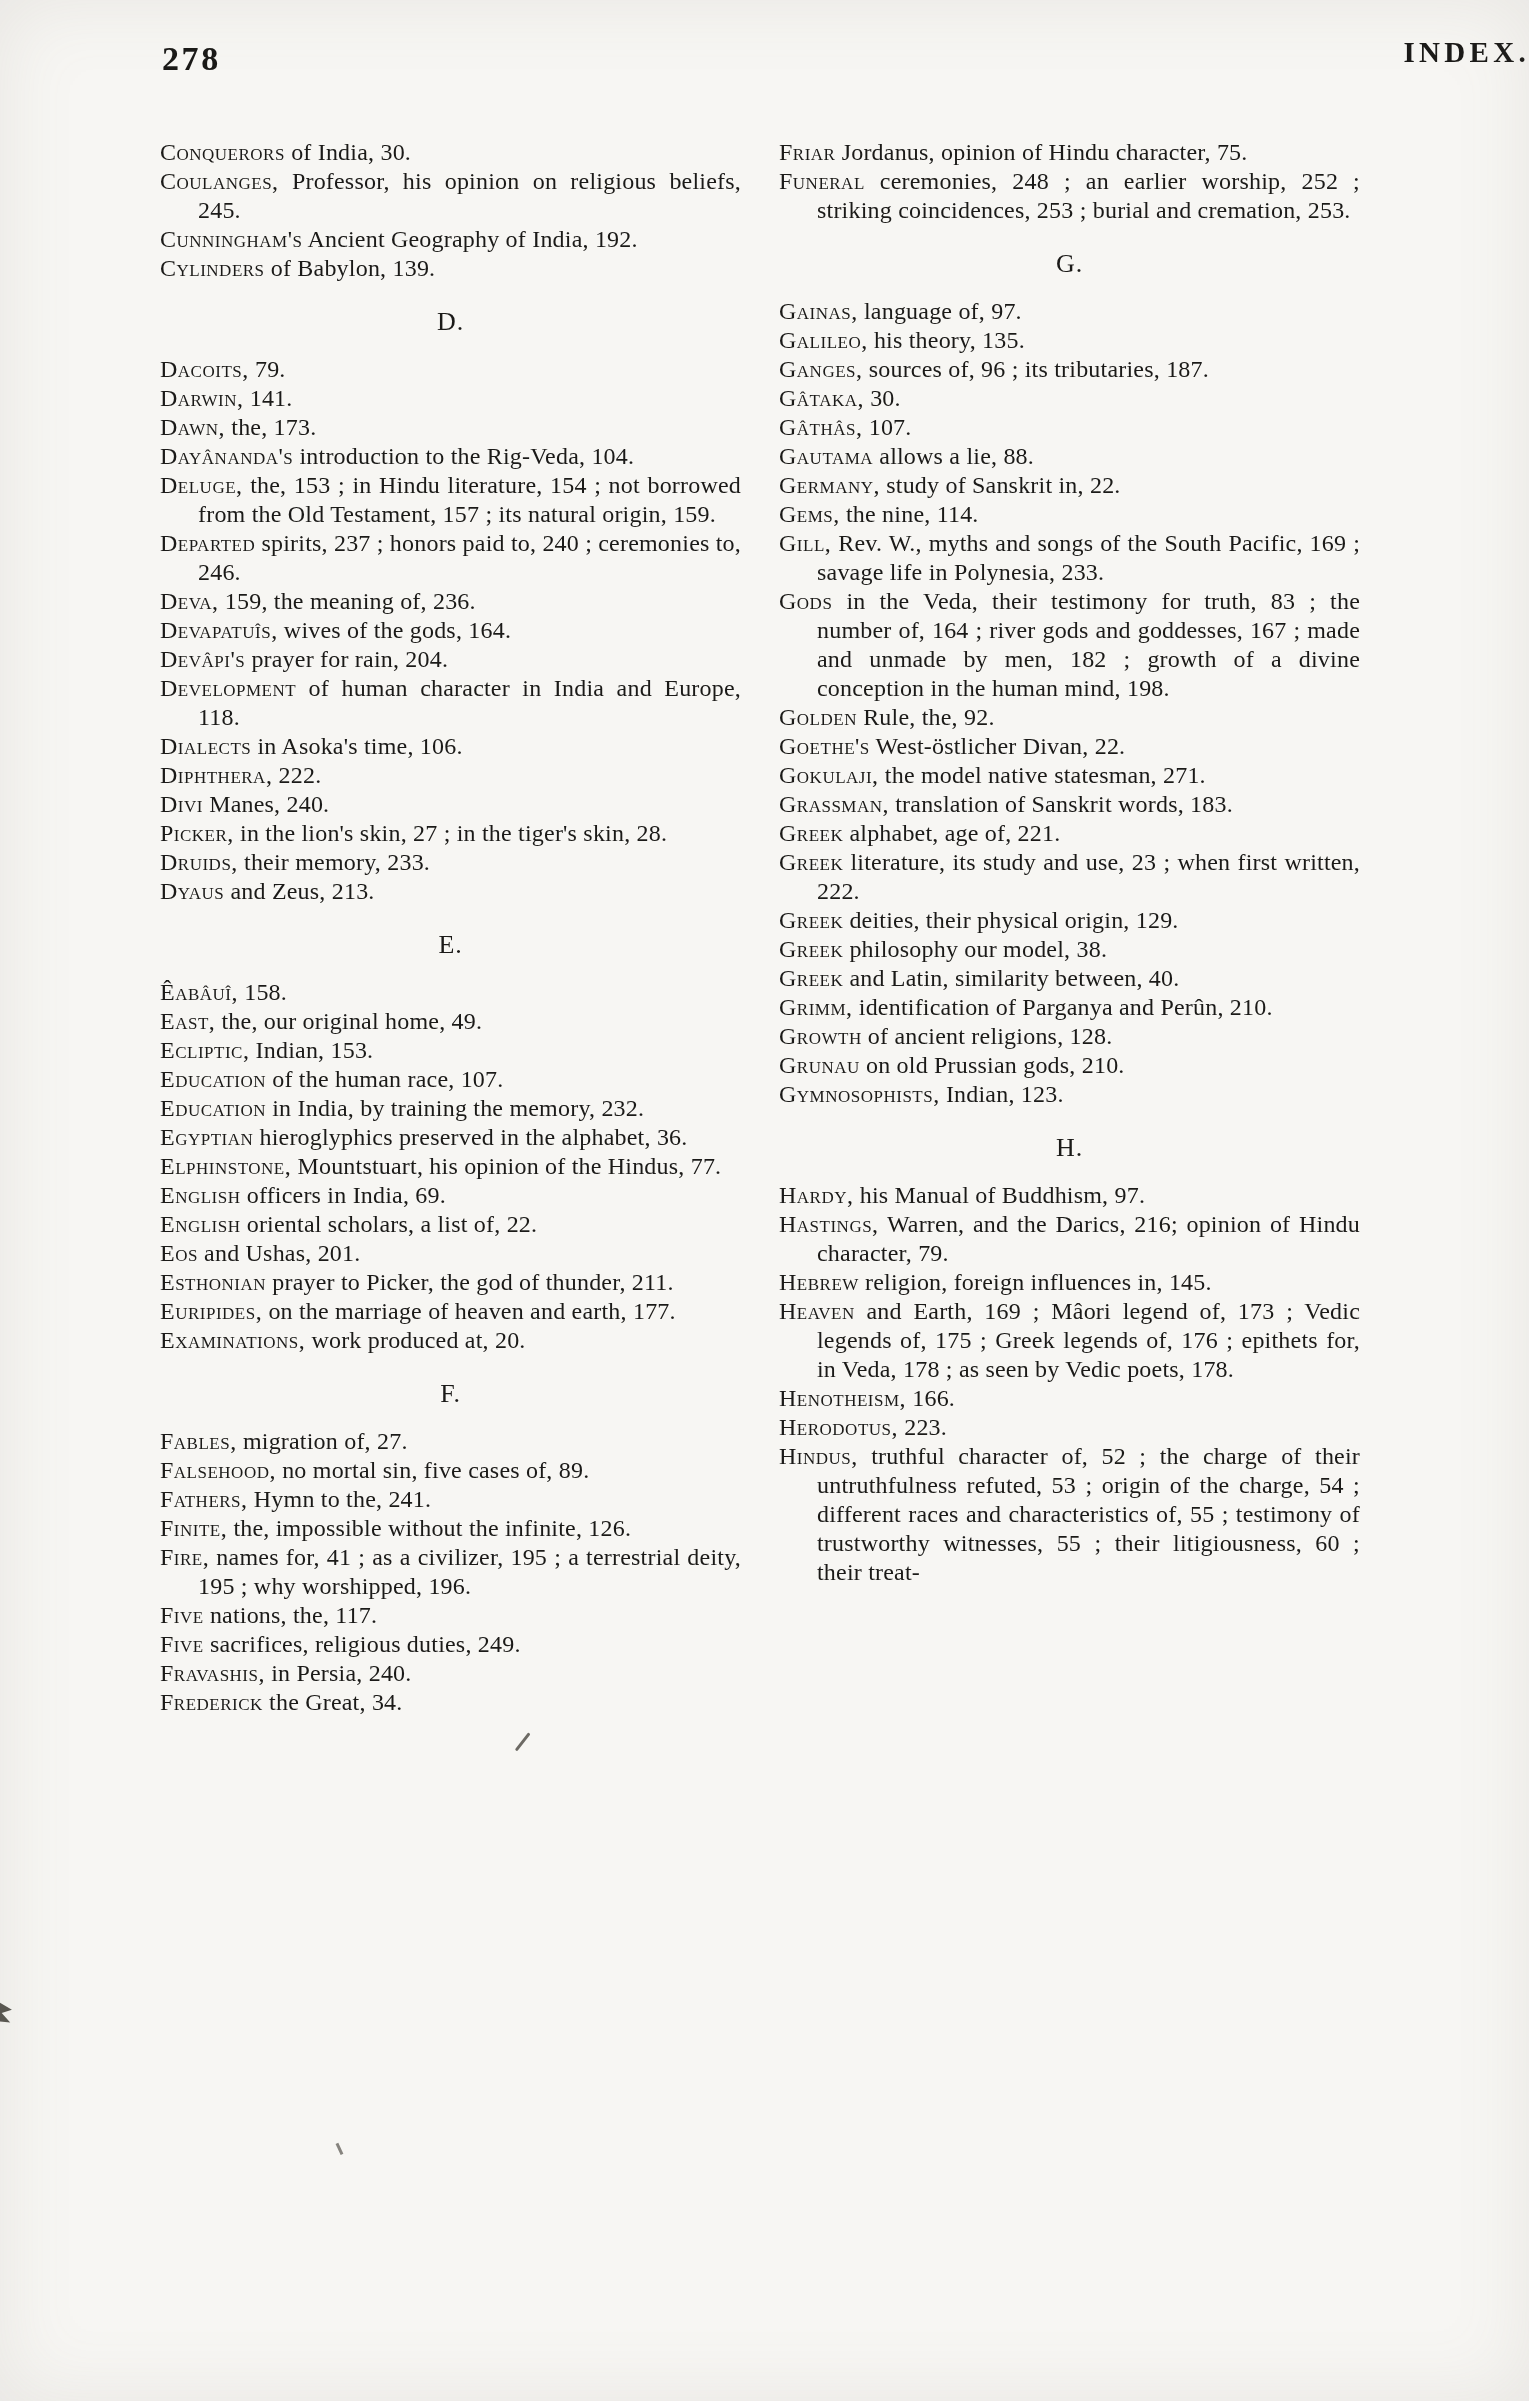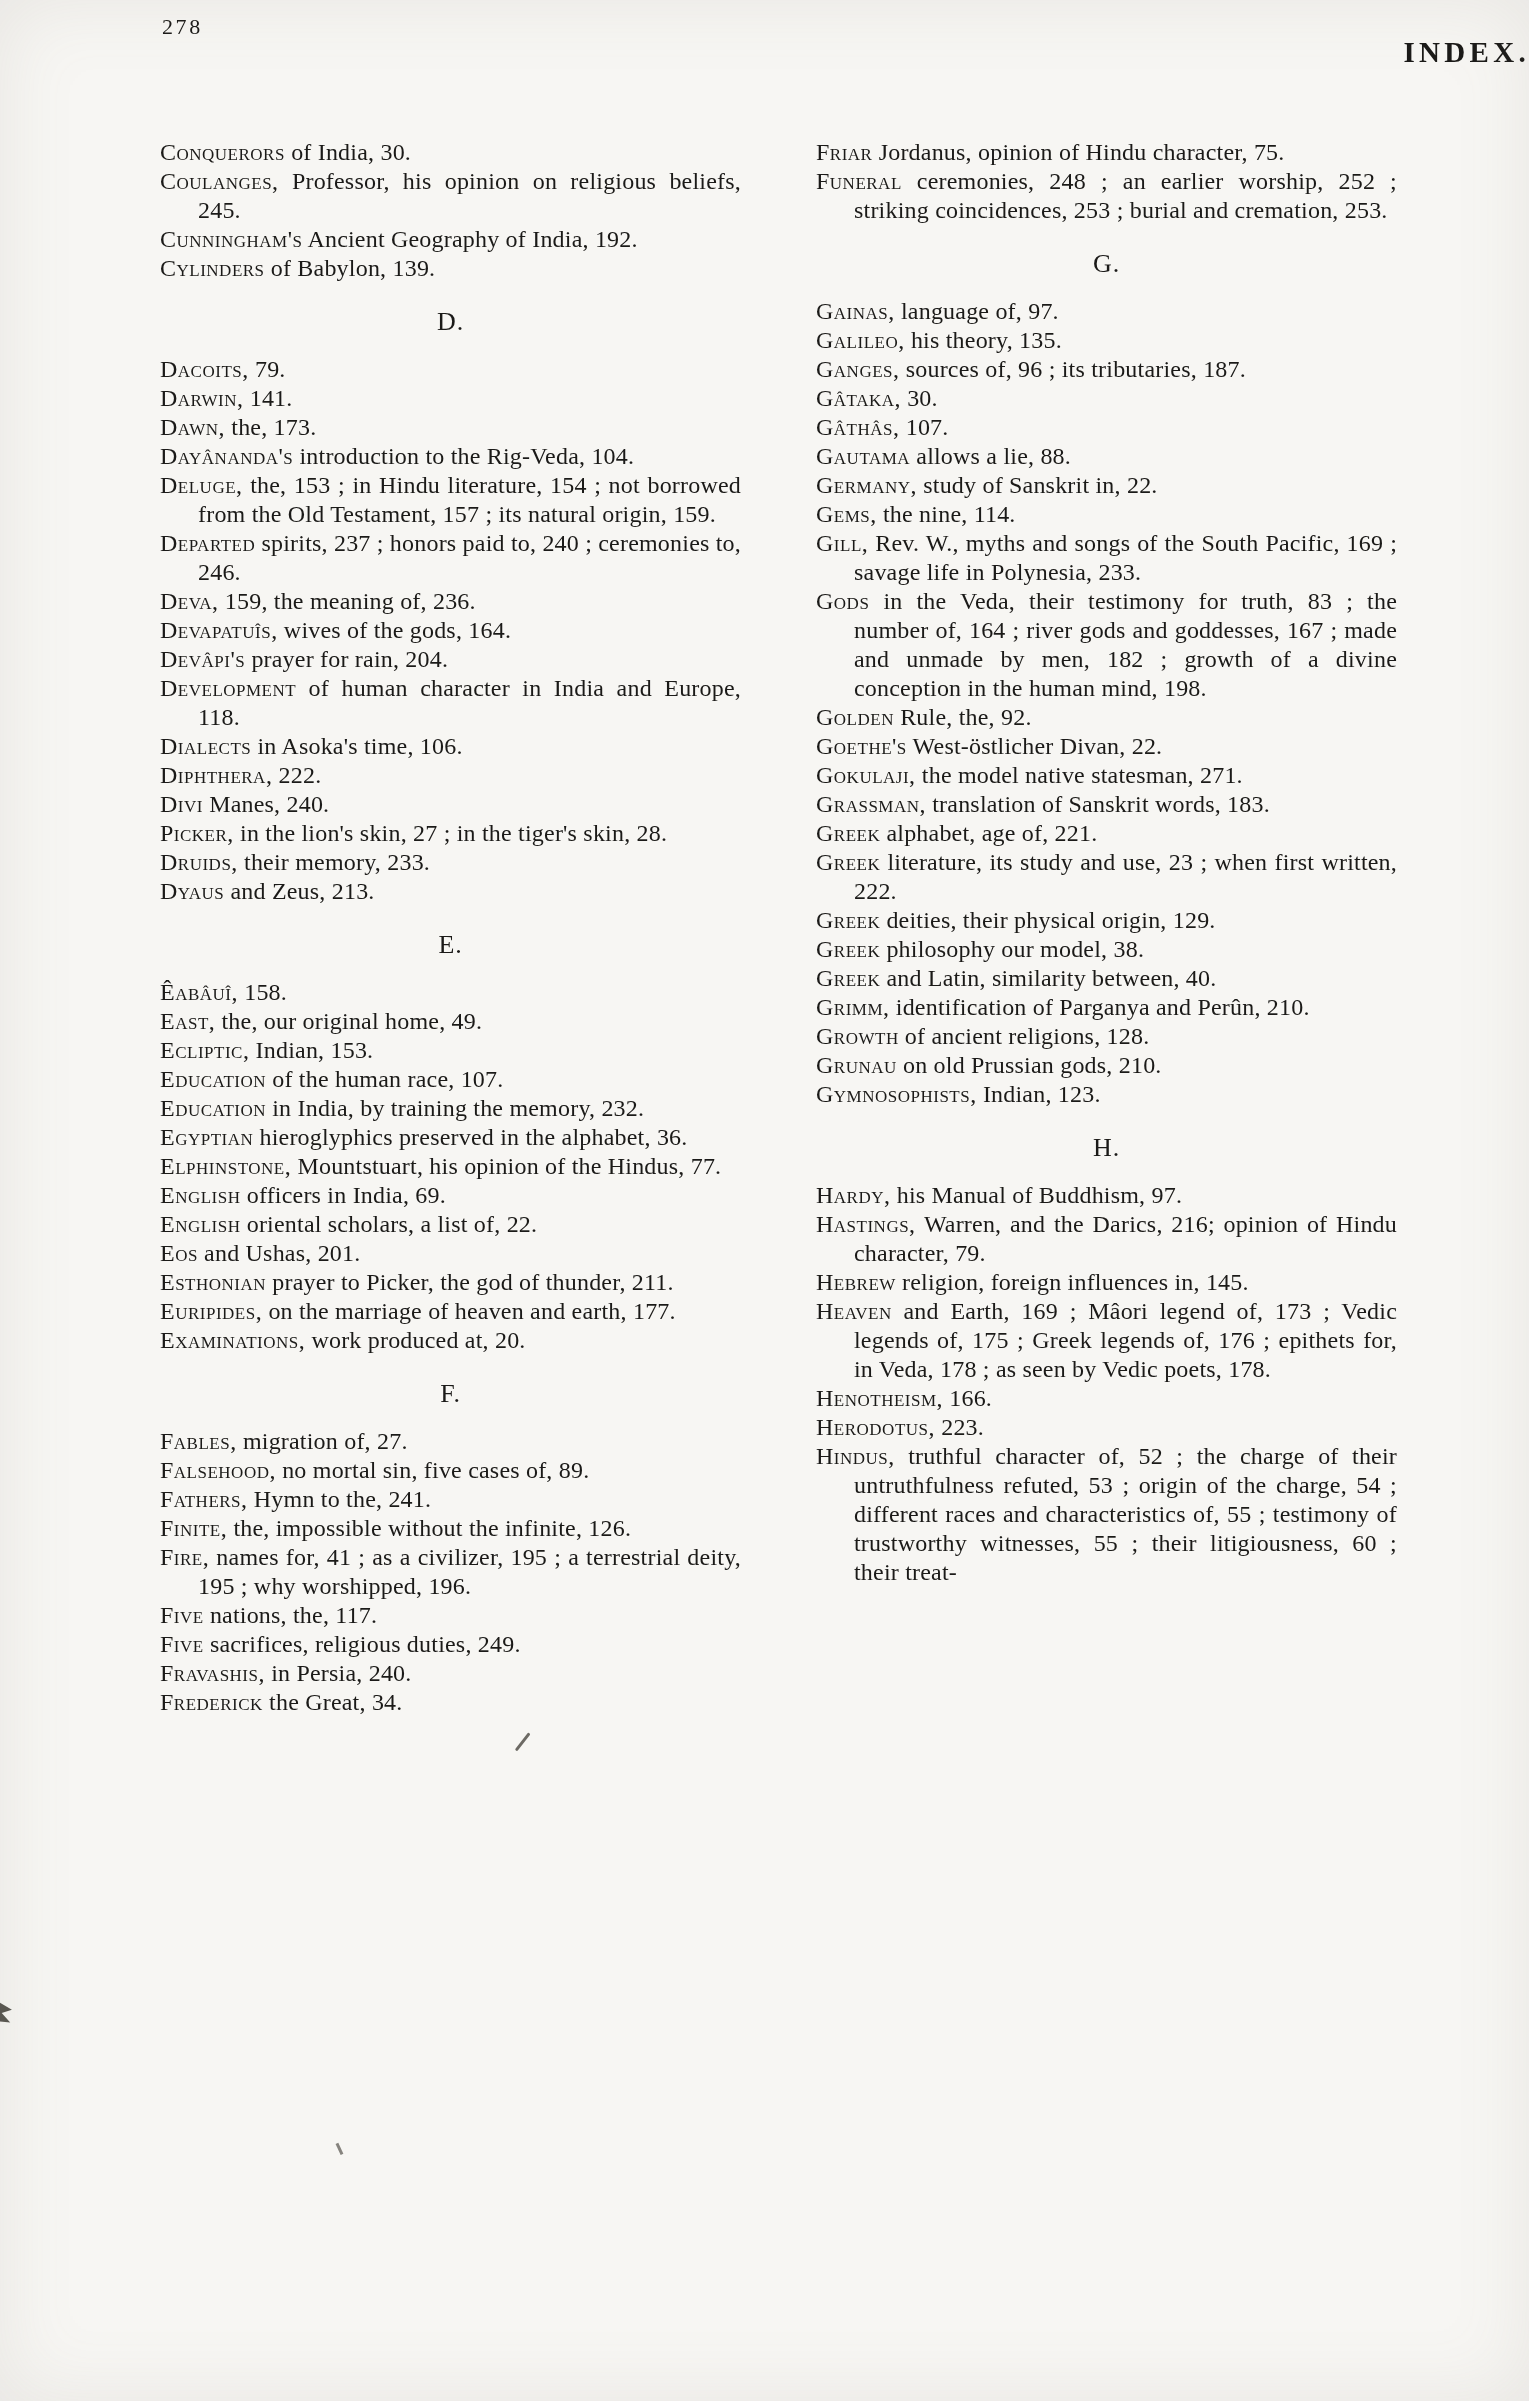--- a/index.html
+++ b/index.html
@@ -17,40 +17,40 @@
     overflow:hidden;
   }
   .page::after{ 
     content:"";
     position:absolute; inset:0;
     pointer-events:none;
     box-shadow:inset 0 0 78px rgba(120,115,105,0.12);
   }
   .page-num {
     position:absolute;
-    top:14px; left:162px;
-    font-size:22px;
+    top:40px; left:162px;
+    font-size:34px;
     letter-spacing:2.6px;
-    font-weight:400;
+    font-weight:700;
   }
   .page-title {
     position:absolute;
     top:36px; left:0; right:0;
     text-align:right;
     font-size:29px;
     font-weight:700;
     letter-spacing:4.3px;
   }
   .columns {
     position:absolute;
     top:138px;
     left:160px;
     width:1212px;
     display:flex;
-    gap:75px;
+    gap:38px;
   }
   .col {
     width:581px;
     flex:0 0 581px;
   }
   .entry {
     margin:0;
     font-size:24px;
     line-height:29px;
     text-align:justify;

